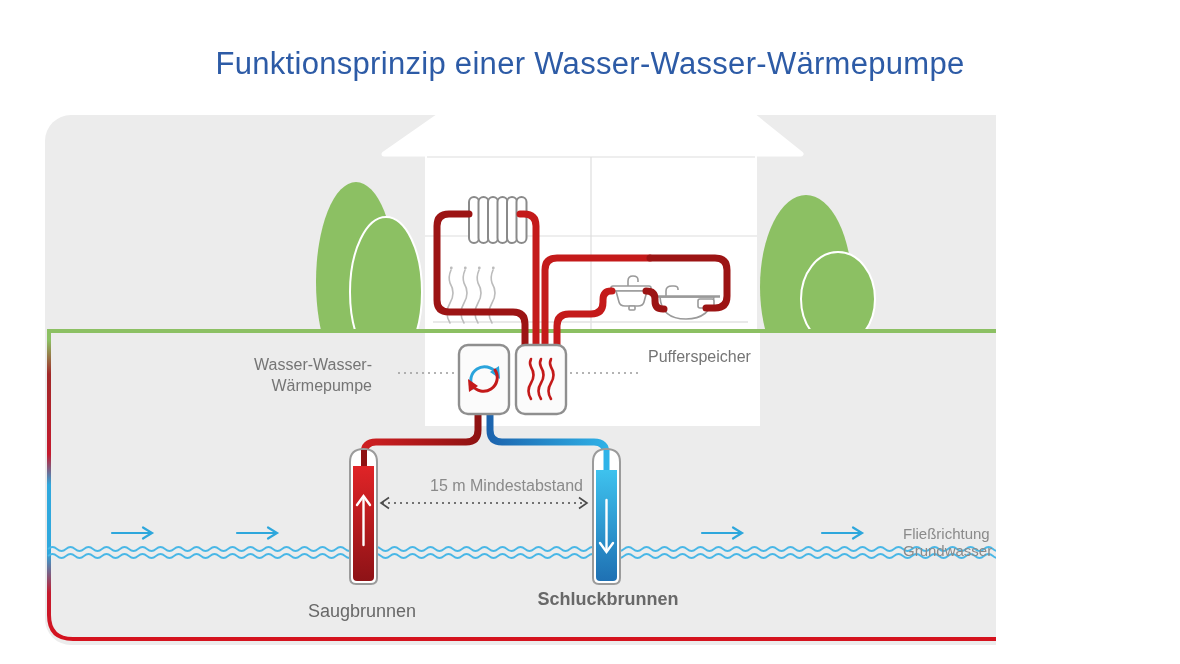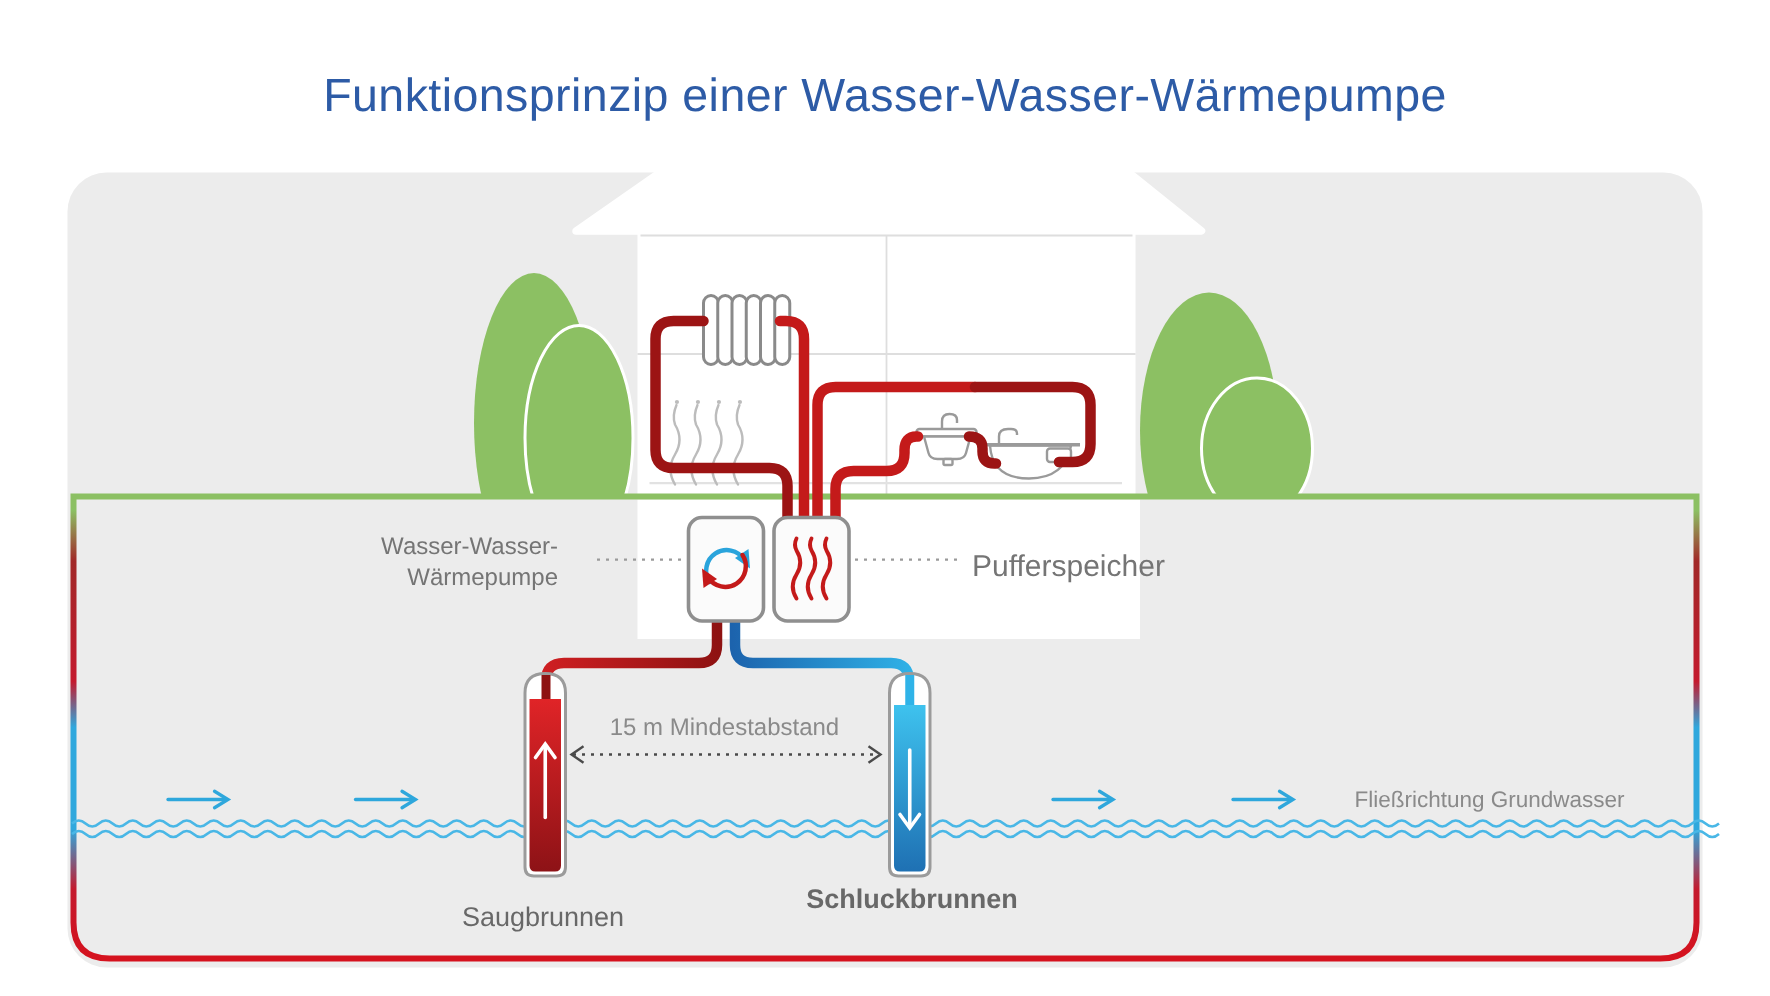--- a/index.html
+++ b/index.html
@@ -1,26 +1,26 @@
 <!DOCTYPE html>
 <html><head>
 <meta charset="utf-8">
 <style>
   html,body{margin:0;padding:0;background:#fff;}
-  .canvas{position:relative;width:1180px;height:664px;background:#ffffff;overflow:hidden;
+  .canvas{position:relative;width:996px;height:664px;background:#ffffff;overflow:hidden;
           font-family:"Liberation Sans",sans-serif;}
   .title{position:absolute;left:0;top:46px;width:1180px;text-align:center;
          font-size:31px;letter-spacing:.3px;color:#2d5ba6;font-weight:400;}
   .diagram-bg{position:absolute;left:45px;top:115px;width:1090px;height:530px;
               background:#ececec;border-radius:26px;}
   svg.overlay{position:absolute;left:0;top:0;width:1180px;height:664px;}
   .lbl{position:absolute;color:#757575;}
   .lbl-hp{left:230px;top:354px;width:142px;text-align:right;font-size:16px;line-height:21px;}
-  .lbl-buffer{left:648px;top:367px;font-size:20px;}
-  .lbl-dist{left:383px;top:477px;width:200px;text-align:center;font-size:16px;color:#8a8a8a;}
+  .lbl-buffer{left:648px;top:348px;font-size:16px;}
+  .lbl-dist{left:383px;top:477px;width:200px;text-align:right;font-size:16px;color:#8a8a8a;}
   .lbl-saug{left:282px;top:589px;width:160px;text-align:center;font-size:18px;color:#686868;margin-top:12px;}
   .lbl-schluck{left:528px;top:589px;width:160px;text-align:center;font-size:18px;color:#686868;font-weight:bold;}
   .lbl-flow{left:903px;top:525px;font-size:15px;color:#8a8a8a;}
 </style>
 </head>
 <body>
 
 <div class="canvas">
 
   <div class="title">Funktionsprinzip einer Wasser-Wasser-Wärmepumpe</div>

